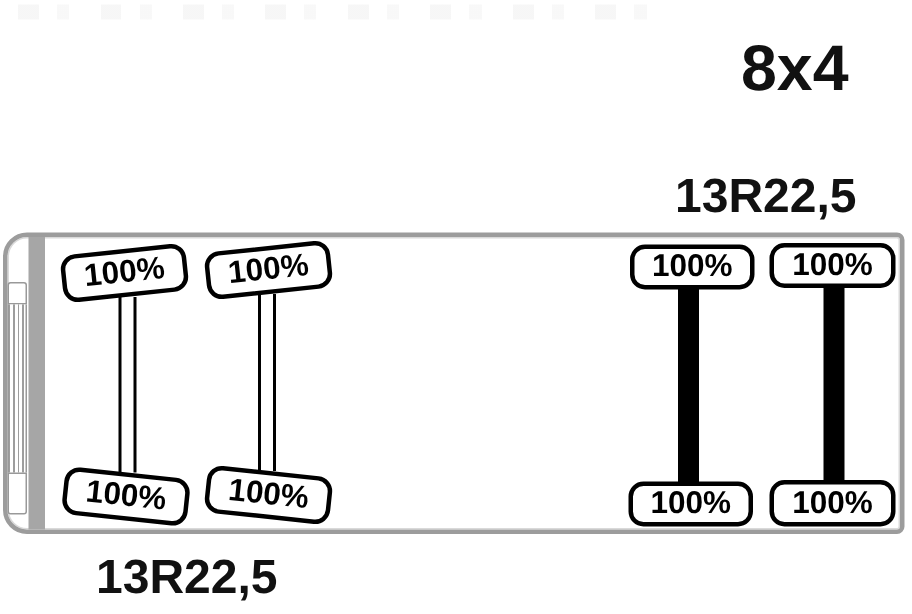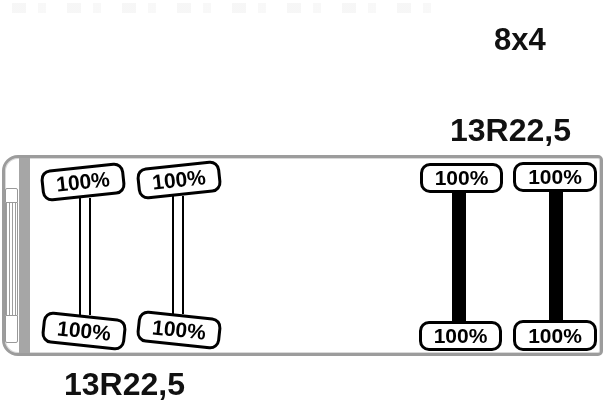--- a/index.html
+++ b/index.html
@@ -6,21 +6,21 @@
   #stage{
     position:relative;width:608px;height:409px;background:#ffffff;overflow:hidden;
     font-family:"Liberation Sans","DejaVu Sans",sans-serif;color:#111;
   }
   
   .noise{
     position:absolute;top:3px;left:12px;width:420px;height:10px;opacity:0.05;
     background:repeating-linear-gradient(90deg,#555 0 14px,transparent 14px 26px,#777 26px 34px,transparent 34px 55px);
   }
   .big-label{position:absolute;font-weight:bold;white-space:nowrap;}
-  .drive-config{top:22px;left:494px;font-size:31px;text-align:right;}
+  .drive-config{top:22px;left:494px;font-size:43px;text-align:right;}
   .size-top{top:112px;left:450px;font-size:32px;}
   .size-bottom{top:366px;left:64px;font-size:32px;}
 
   .chassis{
     position:absolute;left:2px;top:155px;width:601px;height:201px;box-sizing:border-box;
     border:3px solid #9c9c9c;border-radius:16px 5px 5px 16px;background:#fff;
     box-shadow:inset 0 0 0 1px #d9d9d9;
   }
   .cab-bar{
     position:absolute;left:14px;top:0;width:11px;height:100%;background:#a6a6a6;

